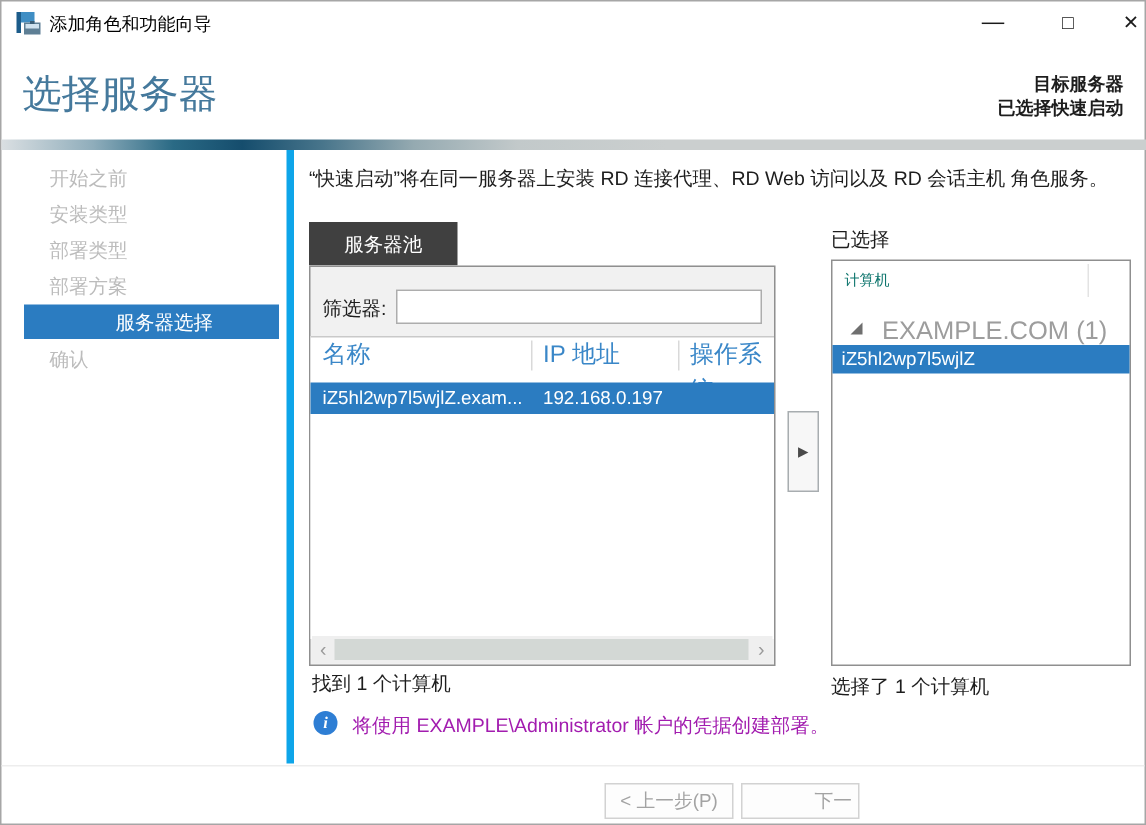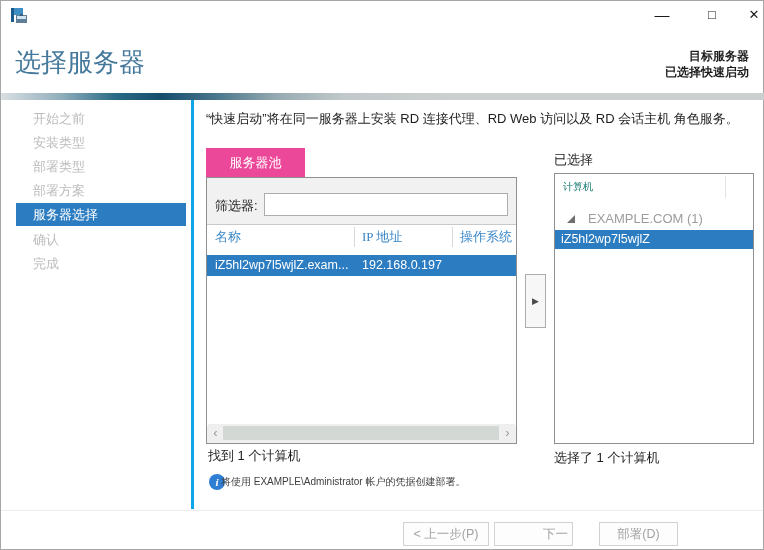--- a/index.html
+++ b/index.html
@@ -17,38 +17,38 @@
   .win-btn.max{left:694px;}
   .win-btn.close{left:736px;}
 
   
   .page-title{position:absolute;left:14px;top:44px;font-size:26px;color:#45799c;font-weight:400;}
   .target-info{position:absolute;right:14px;top:47px;text-align:right;font-size:12px;color:#1d1d1d;line-height:16px;font-weight:bold;}
   .gradient-bar{position:absolute;left:0;top:92px;width:764px;height:7px;
     background:linear-gradient(90deg,#dadfe2 0%,#8fadbb 8%,#2a6a85 15%,#154d6d 21%,#48758b 28%,#95aab1 36%,#c2c9ca 45%,#cbcfcf 58%,#cbcfcf 100%);}
 
   
-  .sidebar{position:absolute;left:0;top:99px;width:190px;bottom:40px;border-right:3px solid #0ea5e9;}
+  .sidebar{position:absolute;left:0;top:99px;width:190px;bottom:40px;border-right:5px solid #0ea5e9;}
   .nav-item{position:absolute;left:0;width:190px;height:23px;line-height:23px;font-size:13px;
             padding-left:32px;box-sizing:border-box;color:#bcbcbc;}
-  .nav-item.active{left:15px;width:170px;padding-left:17px;background:#2b7cc1;color:#fff;}
+  .nav-item.active{left:15px;width:170px;padding-left:17px;background:#2b7cc1;color:#fff;text-align:center;}
 
   
   .description{position:absolute;left:205px;top:108px;width:548px;font-size:13px;color:#1d1d1d;line-height:19px;}
 
   
-  .pool-tab{position:absolute;left:205px;top:147px;width:99px;height:29px;background:#ec4899;color:#fff;
+  .pool-tab{position:absolute;left:205px;top:147px;width:99px;height:29px;background:#404040;color:#fff;
             font-size:13px;text-align:center;line-height:29px;}
   .pool-panel{position:absolute;left:205px;top:176px;width:311px;height:267px;background:#f1f1f1;
               border:1px solid #8f8f8f;box-sizing:border-box;}
   .filter-label{position:absolute;left:8px;top:19px;font-size:13px;color:#1d1d1d;text-align:right;}
   .filter-input{position:absolute;left:57px;top:15px;width:244px;height:23px;border:1px solid #adadad;
                 background:#fff;box-sizing:border-box;font-size:12px;padding:0 4px;outline:none;}
   .pool-table{position:absolute;left:0;top:46px;width:100%;height:201px;background:#fff;border-top:1px solid #c9c9c9;}
-  .col-header{position:absolute;top:0;height:24px;line-height:24px;font-size:13px;color:#3a87c8;font-family:Liberation Serif, serif;}
+  .col-header{position:absolute;top:0;height:24px;line-height:24px;font-size:16px;color:#3a87c8;}
   .col-sep{position:absolute;top:2px;height:20px;width:1px;background:#d9d9d9;}
   .server-row{position:absolute;left:0;top:30px;width:100%;height:21px;background:#2b7cc1;color:#fff;
               font-size:12.5px;line-height:21px;}
   .server-row .cell-name{position:absolute;left:8px;}
   .server-row .cell-ip{position:absolute;left:155px;}
   .hscroll{position:absolute;left:1px;right:1px;bottom:1px;height:18px;background:#efefef;}
   .hscroll .arrow{position:absolute;top:0;width:15px;height:18px;line-height:17px;text-align:center;
                   color:#9a9a9a;font-size:13px;}
   .hscroll .arrow.left{left:0;}
   .hscroll .arrow.right{right:0;}
@@ -62,31 +62,31 @@
 
   
   .selected-label{position:absolute;left:553px;top:150px;font-size:13px;color:#1d1d1d;}
   .sel-panel{position:absolute;left:553px;top:172px;width:200px;height:271px;background:#fff;
              border:1px solid #8f8f8f;box-sizing:border-box;}
   .sel-col-header{position:absolute;left:8px;top:6px;font-size:10px;color:#0f766e;}
   .sel-col-sep{position:absolute;left:170px;top:2px;height:22px;width:1px;background:#e3e3e3;}
   .tree-group{position:absolute;left:0;top:36px;width:100%;height:20px;}
   .tree-expander{position:absolute;left:12px;top:5px;width:0;height:0;
                  border-bottom:8px solid #6f6f6f;border-left:8px solid transparent;}
-  .tree-group-label{position:absolute;left:33px;top:1px;font-size:13px;color:#9d9d9d;}
+  .tree-group-label{position:absolute;left:33px;top:1px;font-size:17px;color:#9d9d9d;}
   .tree-item{position:absolute;left:0;top:56px;width:100%;height:19px;background:#2b7cc1;color:#fff;
              font-size:12.5px;line-height:19px;padding-left:6px;box-sizing:border-box;}
   .selected-count{position:absolute;left:553px;top:448px;font-size:13px;color:#1d1d1d;text-align:center;}
 
   
   .info-row{position:absolute;left:208px;top:473px;height:18px;}
   .info-icon{position:absolute;left:0;top:0;width:16px;height:16px;border-radius:50%;background:#2e7ed4;
              color:#fff;text-align:center;line-height:16px;font-size:11px;font-family:"Liberation Serif",serif;
              font-style:italic;font-weight:bold;}
-  .info-text{position:absolute;left:12px;top:1px;font-size:10px;color:#404040;white-space:nowrap;}
+  .info-text{position:absolute;left:26px;top:1px;font-size:13px;color:#a21caf;white-space:nowrap;}
 
   
   .footer-sep{position:absolute;left:0;right:0;top:509px;height:1px;background:#ededed;}
   .btn{position:absolute;top:521px;height:24px;box-sizing:border-box;font-size:12.5px;text-align:center;
        line-height:22px;background:#fdfdfd;border:1px solid #d2d2d2;color:#a3a3a3;}
   .btn.prev{left:402px;width:86px;}
   .btn.next{left:493px;width:79px;padding-left:44px;}
   .btn.deploy{left:598px;width:79px;}
   .btn.cancel{left:681px;width:77px;background:#e5e5e5;border:2px solid #3f3f3f;color:#000;line-height:20px;}
 </style>
@@ -98,40 +98,40 @@
   <div class="titlebar">
     <span class="app-icon">
       <svg width="18" height="18" viewBox="0 0 18 18">
         <rect x="1" y="1" width="3" height="14" fill="#1c5c8a"></rect>
         <rect x="4" y="1" width="9" height="7" fill="#3f8ec4"></rect>
         <rect x="6" y="8" width="11" height="8" fill="#5e7f95"></rect>
         <rect x="7" y="9" width="9" height="3" fill="#cfe2ef"></rect>
         <rect x="10" y="7" width="3" height="2" fill="#3a5e77"></rect>
       </svg>
     </span>
+    <span class="win-title">添加角色和功能向导</span>
     <div class="win-btn min">—</div>
     <div class="win-btn max">□</div>
     <div class="win-btn close">✕</div>
   </div>
 
   <div class="page-title">选择服务器</div>
   <div class="target-info">
     <div>目标服务器</div>
     <div>已选择快速启动</div>
   </div>
   <div class="gradient-bar"></div>
 
   <div class="sidebar">
     <div class="nav-item" style="top:7px">开始之前</div>
     <div class="nav-item" style="top:31px">安装类型</div>
     <div class="nav-item" style="top:55px">部署类型</div>
     <div class="nav-item" style="top:79px">部署方案</div>
     <div class="nav-item active" style="top:103px">服务器选择</div>
     <div class="nav-item" style="top:128px">确认</div>
-    <div class="nav-item" style="top:152px">完成</div>
   </div>
 
   <div class="description">“快速启动”将在同一服务器上安装 RD 连接代理、RD Web 访问以及 RD 会话主机 角色服务。</div>
 
   <div class="pool-tab">服务器池</div>
   <div class="pool-panel">
     <span class="filter-label">筛选器:</span>
     <input class="filter-input" type="text" value="" style="">
     <div class="pool-table">
       <span class="col-header" style="left:8px">名称</span>
@@ -169,15 +169,14 @@
   <div class="selected-count">选择了 1 个计算机</div>
 
   <div class="info-row">
     <span class="info-icon">i</span>
     <span class="info-text">将使用 EXAMPLE\Administrator 帐户的凭据创建部署。</span>
   </div>
 
   <div class="footer-sep"></div>
   <div class="btn prev">&lt; 上一步(P)</div>
   <div class="btn next">下一页(N) &gt;</div>
-  <div class="btn deploy">部署(D)</div>
 
 </div>
 
 </body></html>

